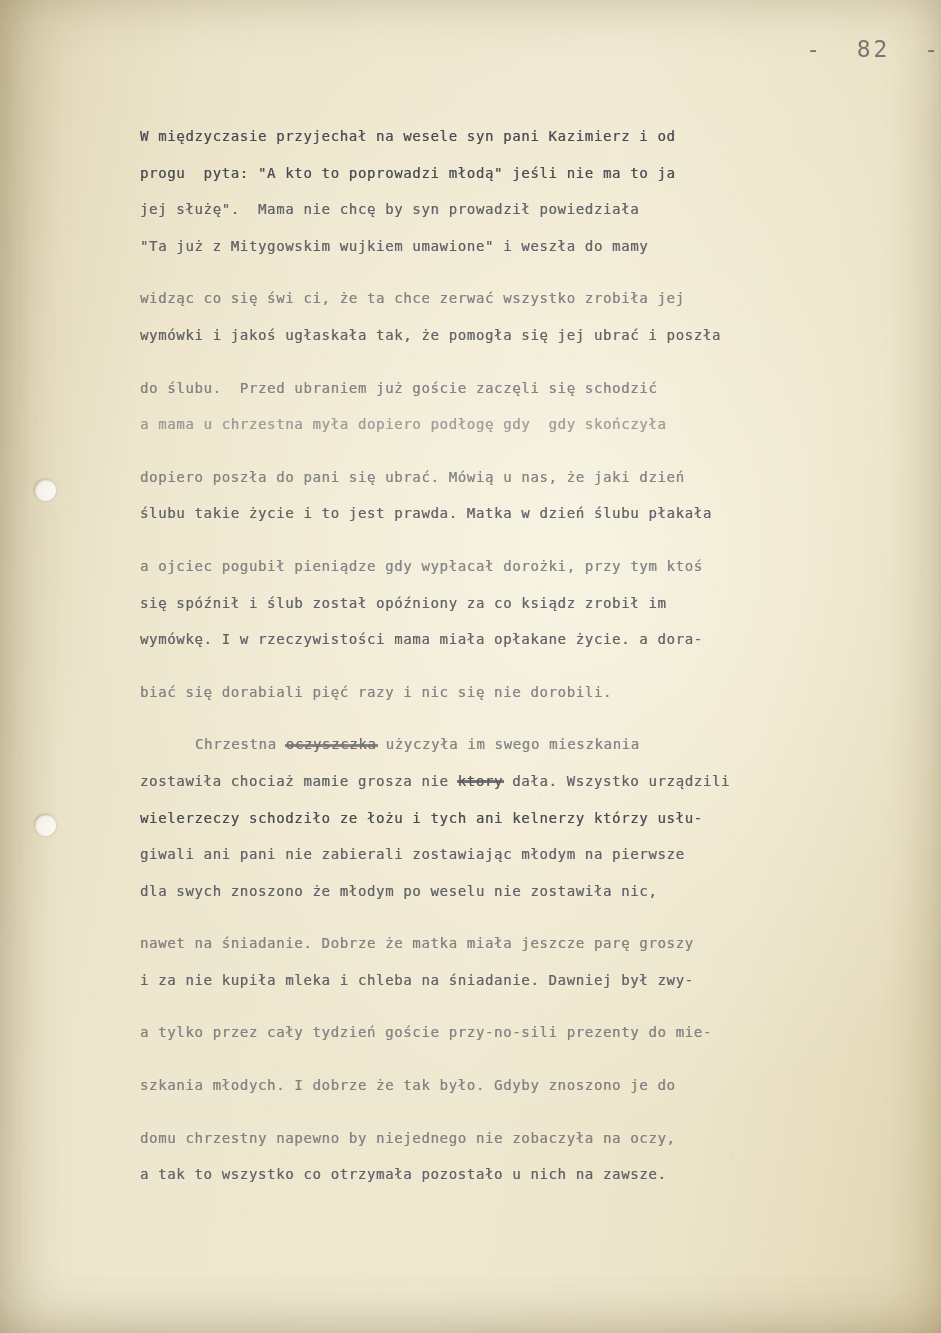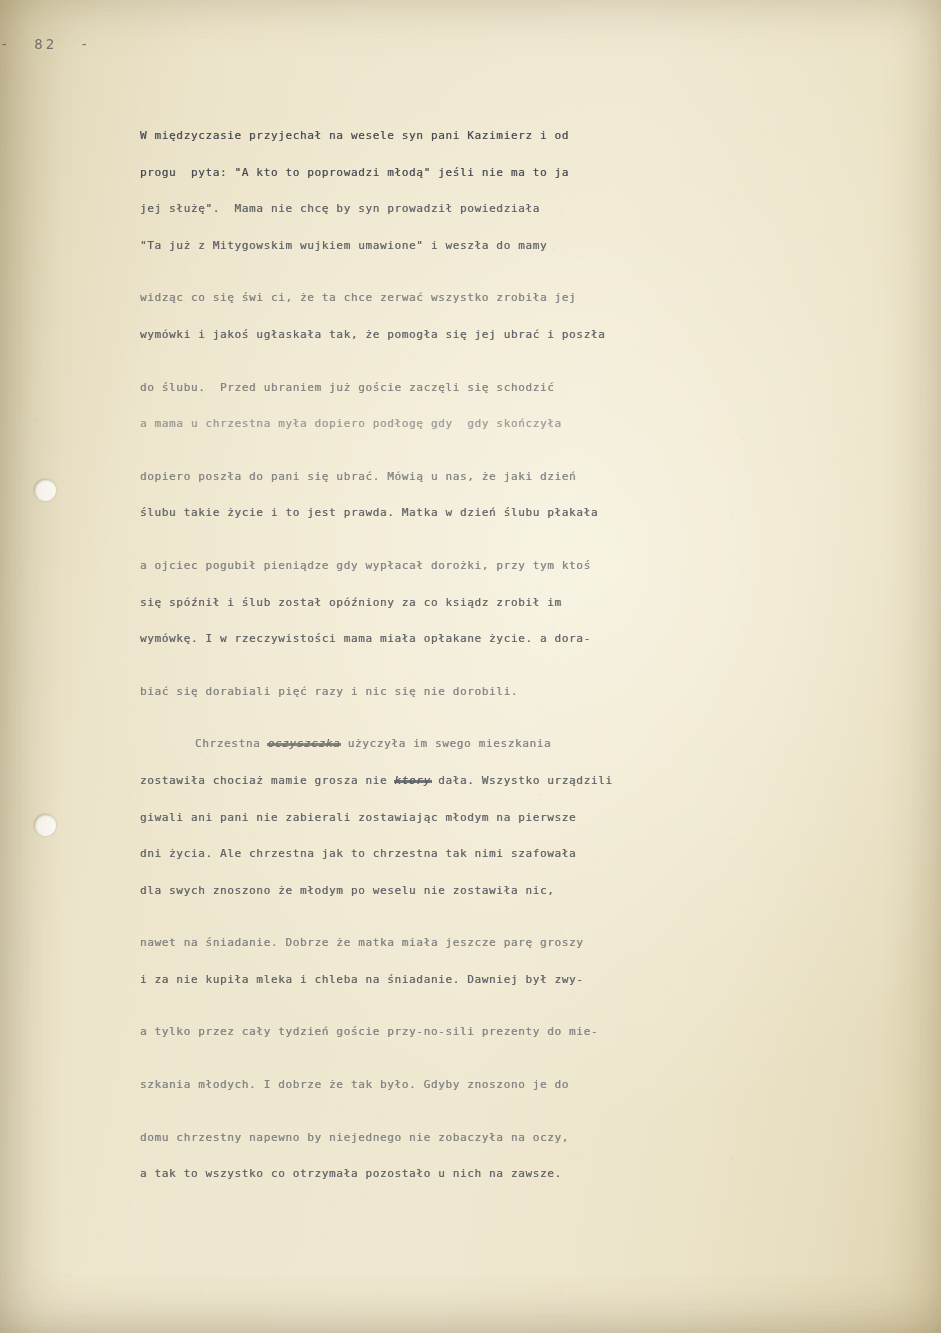--- a/index.html
+++ b/index.html
@@ -83,38 +83,38 @@
       inset -1px -1px 2px rgba(255,255,255,0.9),
       0 0 2px rgba(160,145,100,0.5);
   }
 
   
   .page-number {
     position: absolute;
     top: 36px;
     left: 0;
     width: 941px;
-    text-align: left;
-    font-size: 14px;
+    text-align: right;
+    font-size: 23px;
     letter-spacing: 3px;
     color: #5b5c5e;
     opacity: 0.80;
     white-space: pre;
   }
 
   .body-text {
     position: absolute;
     left: 140px;
     top: 118px;
     width: 730px;
   }
 
   .line {
     height: 36.6px;
-    font-size: 11px;
+    font-size: 14px;
     line-height: 36.6px;
     letter-spacing: 0.65px;
     white-space: pre;
     color: #4b4e55;
     opacity: 0.90;
     text-shadow:
       0.4px 0.3px 0.35px rgba(70,72,80,0.45),
       -0.3px -0.2px 0.3px rgba(120,120,130,0.30);
   }
 
@@ -124,21 +124,20 @@
   .ink-light  { opacity: 0.74; color: #5d6069; margin-top: 16px; }
   .ink-faint  { opacity: 0.62; color: #6a6c73; }
 
   .indent { padding-left: 55px; }
 
   
   .struck {
     position: relative;
     color: #3a3d45;
     opacity: 1;
-    font-style: italic;
   }
   .struck::after {
     content: "";
     position: absolute;
     left: -1px;
     right: -1px;
     top: 46%;
     height: 3px;
     background: #474a52;
     opacity: 0.85;
@@ -175,22 +174,22 @@
       <div class="line ink-light">biać się dorabiali pięć razy i nic się nie dorobili.</div>
     </div>
 
     <div>
 
       <div class="line ink-light indent"><span>Chrzestna </span><span class="struck">oczyszczka</span><span> użyczyła im swego mieszkania</span></div>
 
 
       <div class="line ink-mid"><span>zostawiła chociaż mamie grosza nie </span><span class="struck">ktory</span><span> dała. Wszystko urządzili</span></div>
 
+      <div class="line ink-dark">wielerzeczy schodziło ze łożu i tych ani kelnerzy którzy usłu-</div>
       <div class="line ink-mid">giwali ani pani nie zabierali zostawiając młodym na pierwsze</div>
-      <div class="line ink-mid">dni życia. Ale chrzestna jak to chrzestna tak nimi szafowała</div>
       <div class="line ink-mid">dla swych znoszono że młodym po weselu nie zostawiła nic,</div>
       <div class="line ink-light">nawet na śniadanie. Dobrze że matka miała jeszcze parę groszy</div>
       <div class="line ink-mid">i za nie kupiła mleka i chleba na śniadanie. Dawniej był zwy-</div>
       <div class="line ink-light">a tylko przez cały tydzień goście przy-no-sili prezenty do mie-</div>
       <div class="line ink-light">szkania młodych. I dobrze że tak było. Gdyby znoszono je do</div>
       <div class="line ink-light">domu chrzestny napewno by niejednego nie zobaczyła na oczy,</div>
       <div class="line ink-mid">a tak to wszystko co otrzymała pozostało u nich na zawsze.</div>
     </div>
 
   </div>

